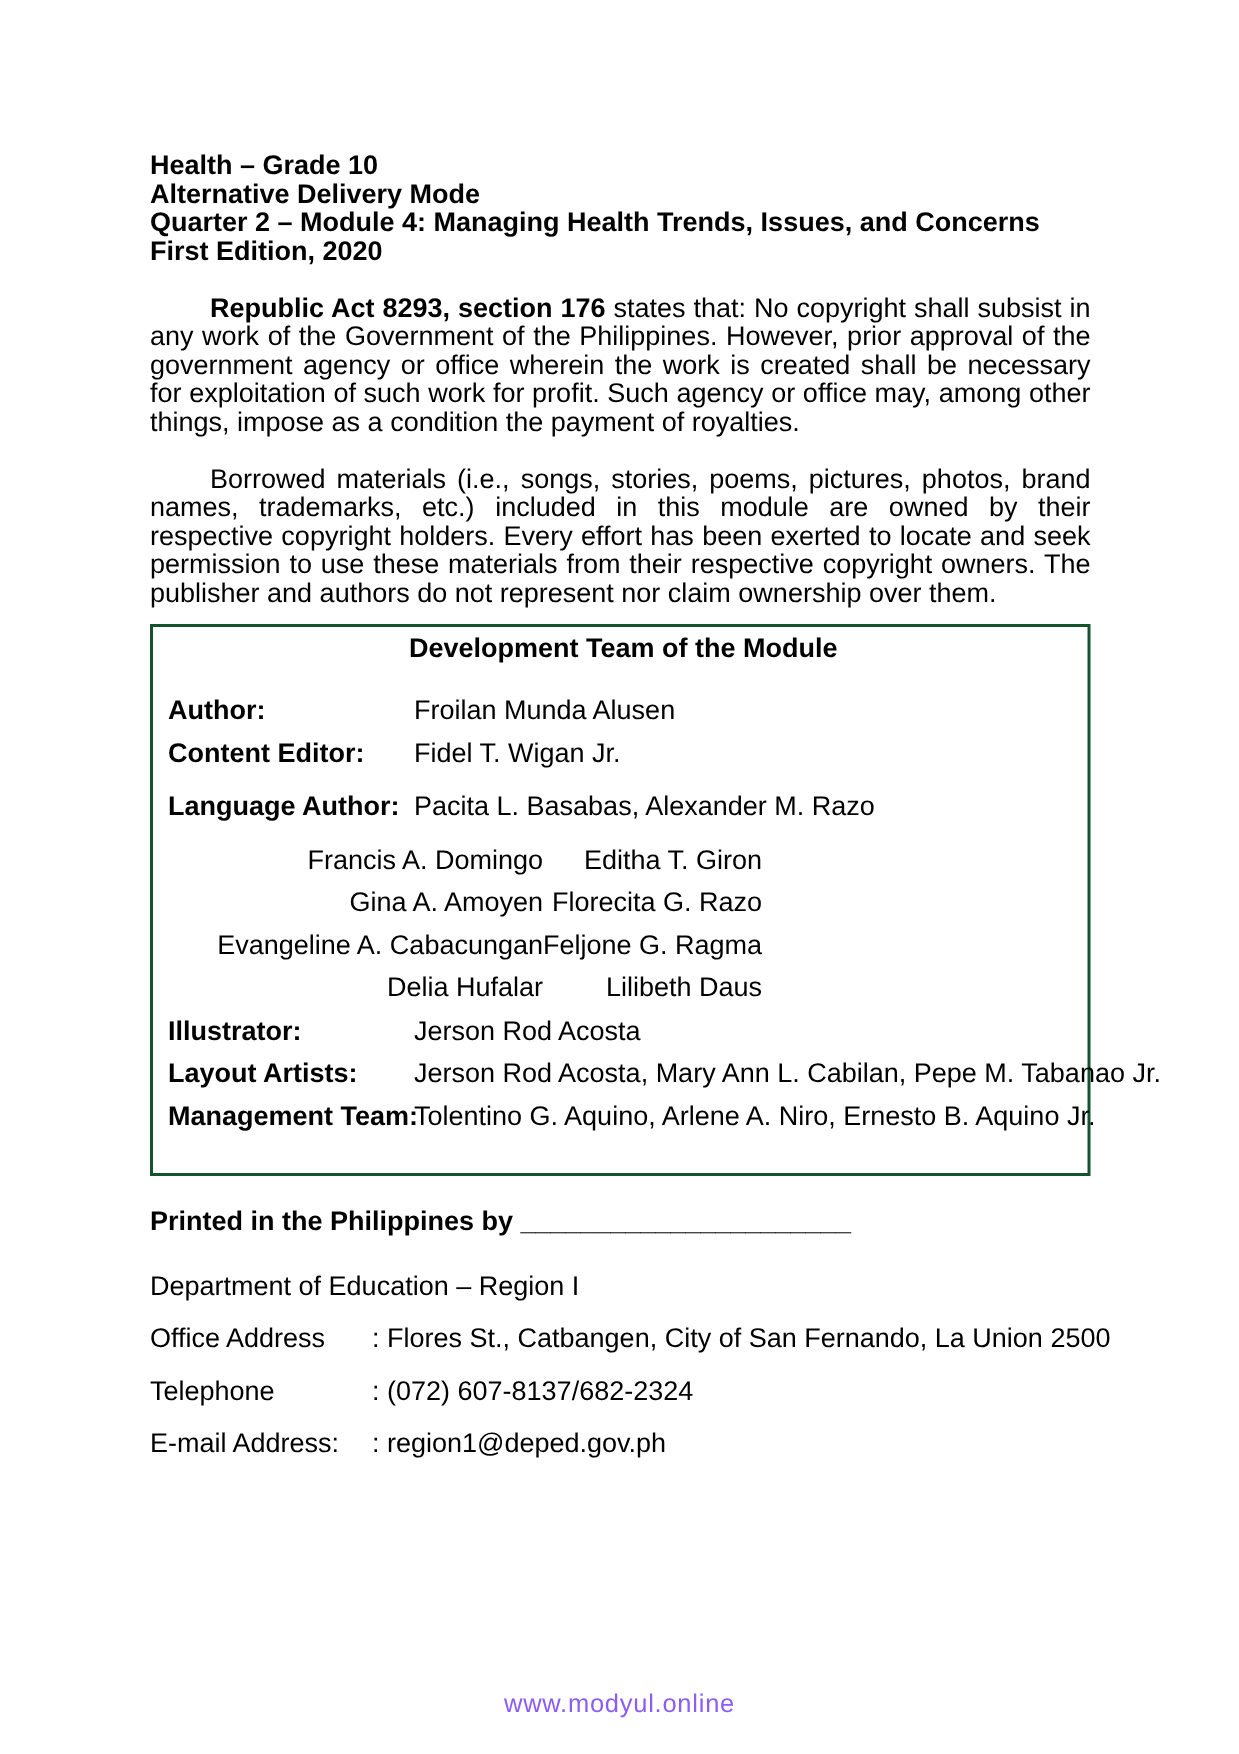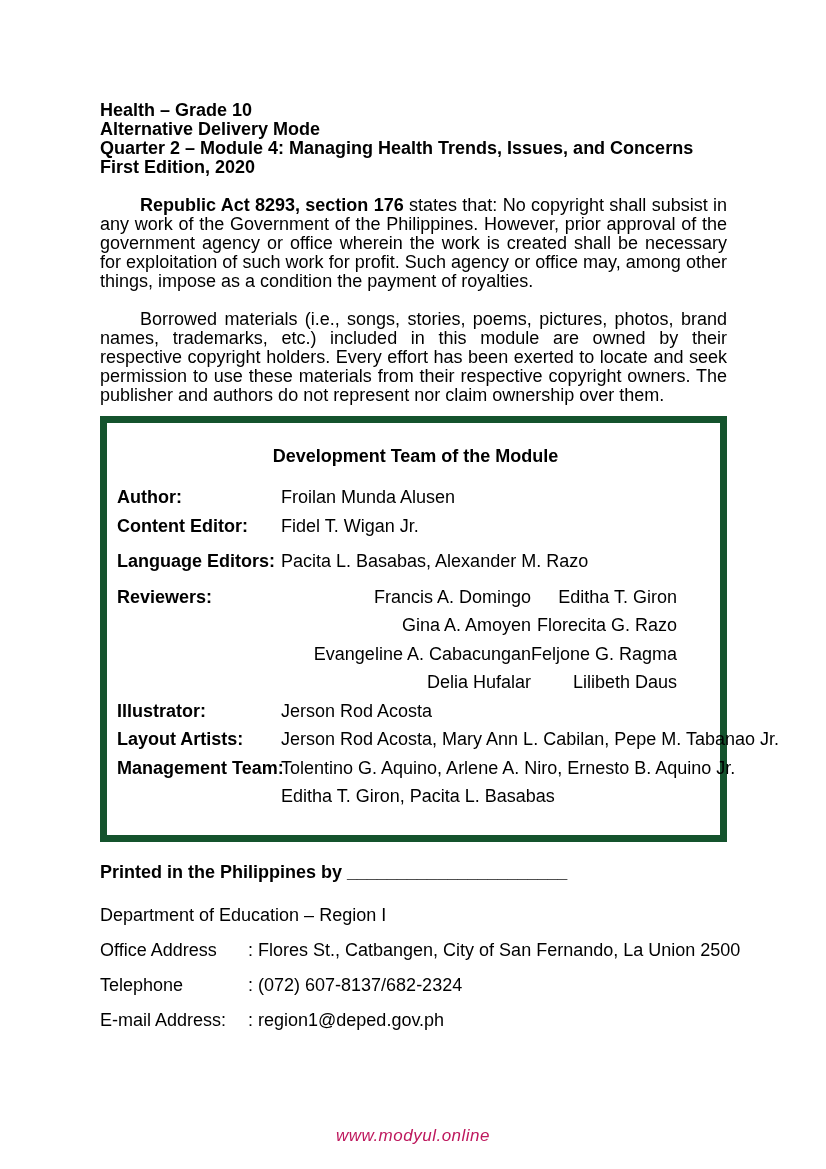--- a/index.html
+++ b/index.html
@@ -19,23 +19,23 @@
     line-height: 19px;
   }
   .hdr-line { font-weight: bold; }
   .para {
     margin: 19px 0 0 0;
     text-align: justify;
     text-indent: 40px;
   }
   .pub-block { margin-top: 19px; }
   .team-box {
-    border: 7px solid #14532d;
+    border: 2px solid #14532d;
     margin-top: 11px;
-    padding: 24px 6px 24px 10px;
+    padding: 5px 6px 24px 10px;
   }
   .team-title {
     text-align: center;
     font-weight: bold;
     margin-bottom: 17px;
   }
   .trow { display: flex; line-height: 28.5px; gap: 14px; }
   .trow.gap { margin-top: 7px; }
   .tlabel { width: 150px; flex: none; font-weight: bold; white-space: nowrap; }
   .tvalue { flex: 1; white-space: nowrap; }
@@ -46,24 +46,23 @@
   .printed-line { margin-top: 21px; font-weight: bold; }
   .region-title { margin-top: 24px; font-weight: normal; }
   .contact-row { display: flex; margin-top: 16px; }
   .contact-label { width: 148px; flex: none; }
   .contact-value { white-space: nowrap; }
   .footer-mark {
     position: absolute;
     left: 0; right: 0;
     top: 1126px;
     text-align: center;
-    color: #be185d;
+    color: #8b5cf6;
     font-size: 17px;
     letter-spacing: 0.5px;
-    font-style: italic;
   }
 </style>
 </head>
 <body>
 
 <div class="page">
 
   <div>
     <div class="hdr-line">Health – Grade 10</div>
     <div class="hdr-line">Alternative Delivery Mode</div>
@@ -83,26 +82,25 @@
       <div class="tlabel">Author:</div>
       <div class="tvalue">Froilan Munda Alusen</div>
     </div>
 
     <div class="trow">
       <div class="tlabel">Content Editor:</div>
       <div class="tvalue">Fidel T. Wigan Jr.</div>
     </div>
 
     <div class="trow gap">
-      <div class="tlabel">Language Editors:</div>
+      <div class="tlabel">Language Author:</div>
       <div class="tvalue">Pacita L. Basabas, Alexander M. Razo</div>
     </div>
 
     <div class="trow gap">
-      <div class="tlabel">Reviewers:</div>
       <div class="tvalue two-col">
         <div class="rev-col">
           <div class="line">Francis A. Domingo</div>
           <div class="line">Gina A. Amoyen</div>
           <div class="line">Evangeline A. Cabacungan</div>
           <div class="line">Delia Hufalar</div>
         </div>
         <div class="rev-col rev-col2">
           <div class="line">Editha T. Giron</div>
           <div class="line">Florecita G. Razo</div>
@@ -119,21 +117,20 @@
 
     <div class="trow">
       <div class="tlabel">Layout Artists:</div>
       <div class="tvalue">Jerson Rod Acosta, Mary Ann L. Cabilan, Pepe M. Tabanao Jr.</div>
     </div>
 
     <div class="trow">
       <div class="tlabel">Management Team:</div>
       <div class="tvalue">
         <div class="line">Tolentino G. Aquino, Arlene A. Niro, Ernesto B. Aquino Jr.</div>
-        <div class="line">Editha T. Giron, Pacita L. Basabas</div>
       </div>
     </div>
   </div>
 
   <div class="printed-line"><span>Printed in the Philippines by </span><span>______________________</span></div>
 
   <div class="region-title">Department of Education – Region I</div>
 
   <div class="contact-row">
     <div class="contact-label">Office Address</div>

